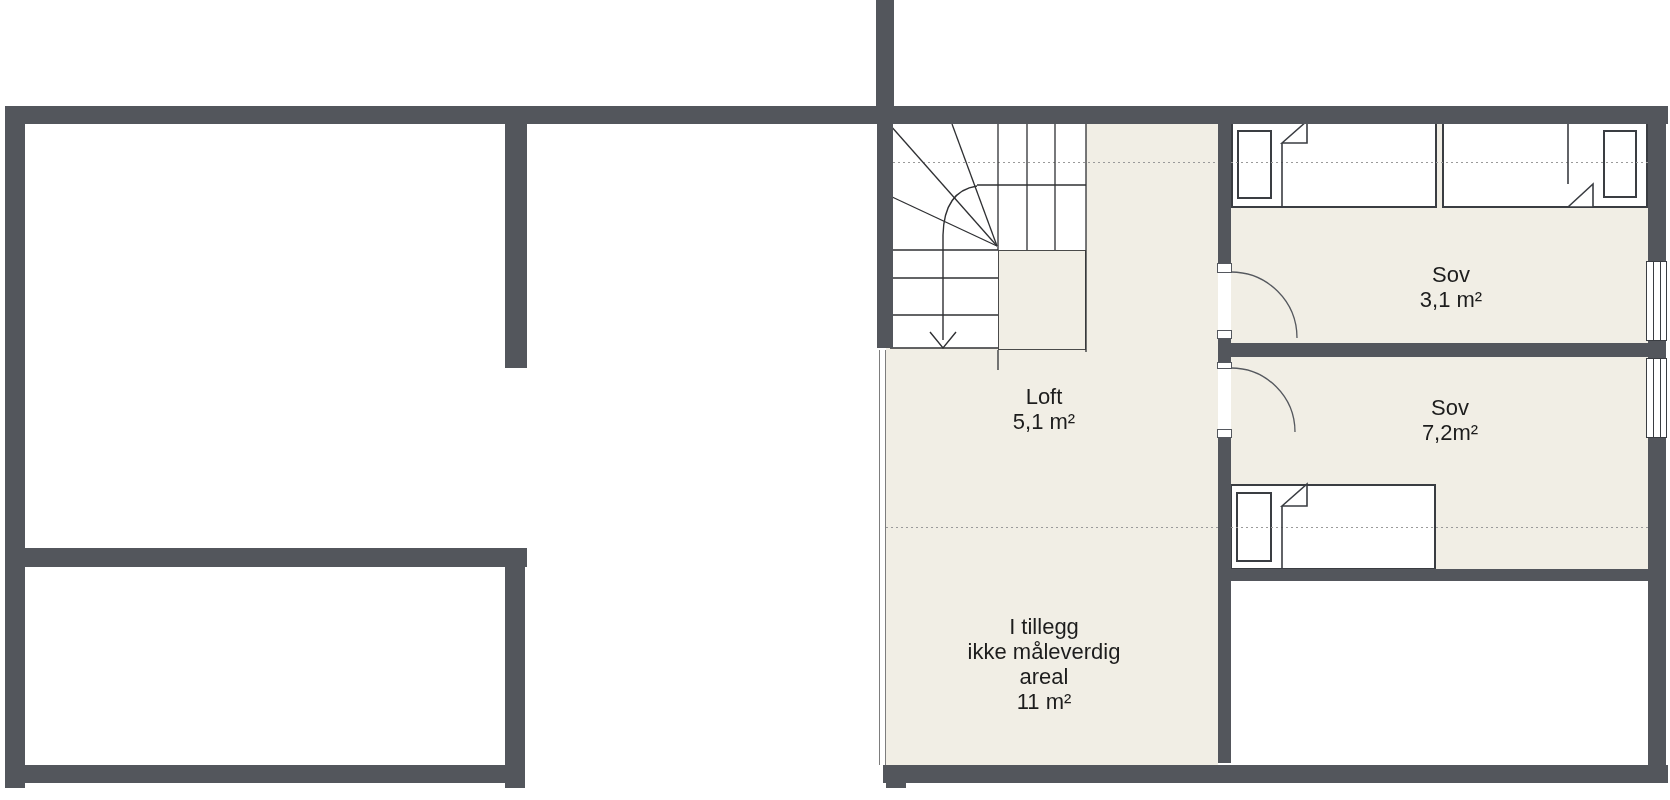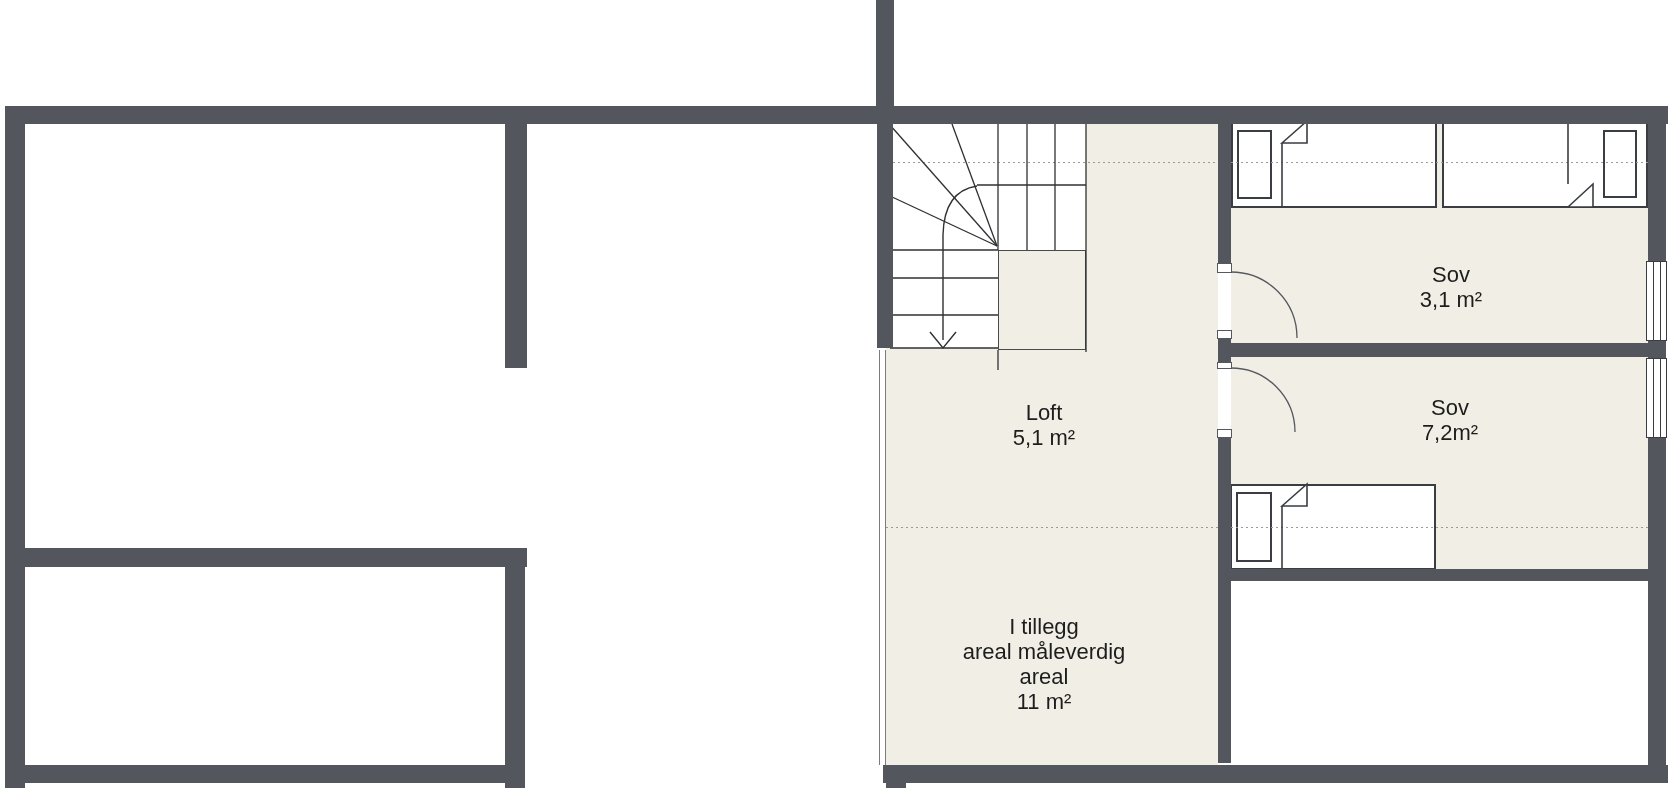--- a/index.html
+++ b/index.html
@@ -129,24 +129,24 @@
   <div class="wall" style="left:886px;top:780px;width:20px;height:20px;"></div>
 
   <div class="label" style="left:1451px;top:287px;">
     <div>Sov</div>
     <div>3,1 m²</div>
   </div>
   <div class="label" style="left:1450px;top:420px;">
     <div>Sov</div>
     <div>7,2m²</div>
   </div>
-  <div class="label" style="left:1044px;top:425px;">
+  <div class="label" style="left:1044px;top:409px;">
     <div>Loft</div>
     <div>5,1 m²</div>
   </div>
   <div class="label" style="left:1044px;top:664px;">
     <div>I tillegg</div>
-    <div>areal måleverdig</div>
+    <div>ikke måleverdig</div>
     <div>areal</div>
     <div>11 m²</div>
   </div>
 
 </div>
 
 </body></html>

